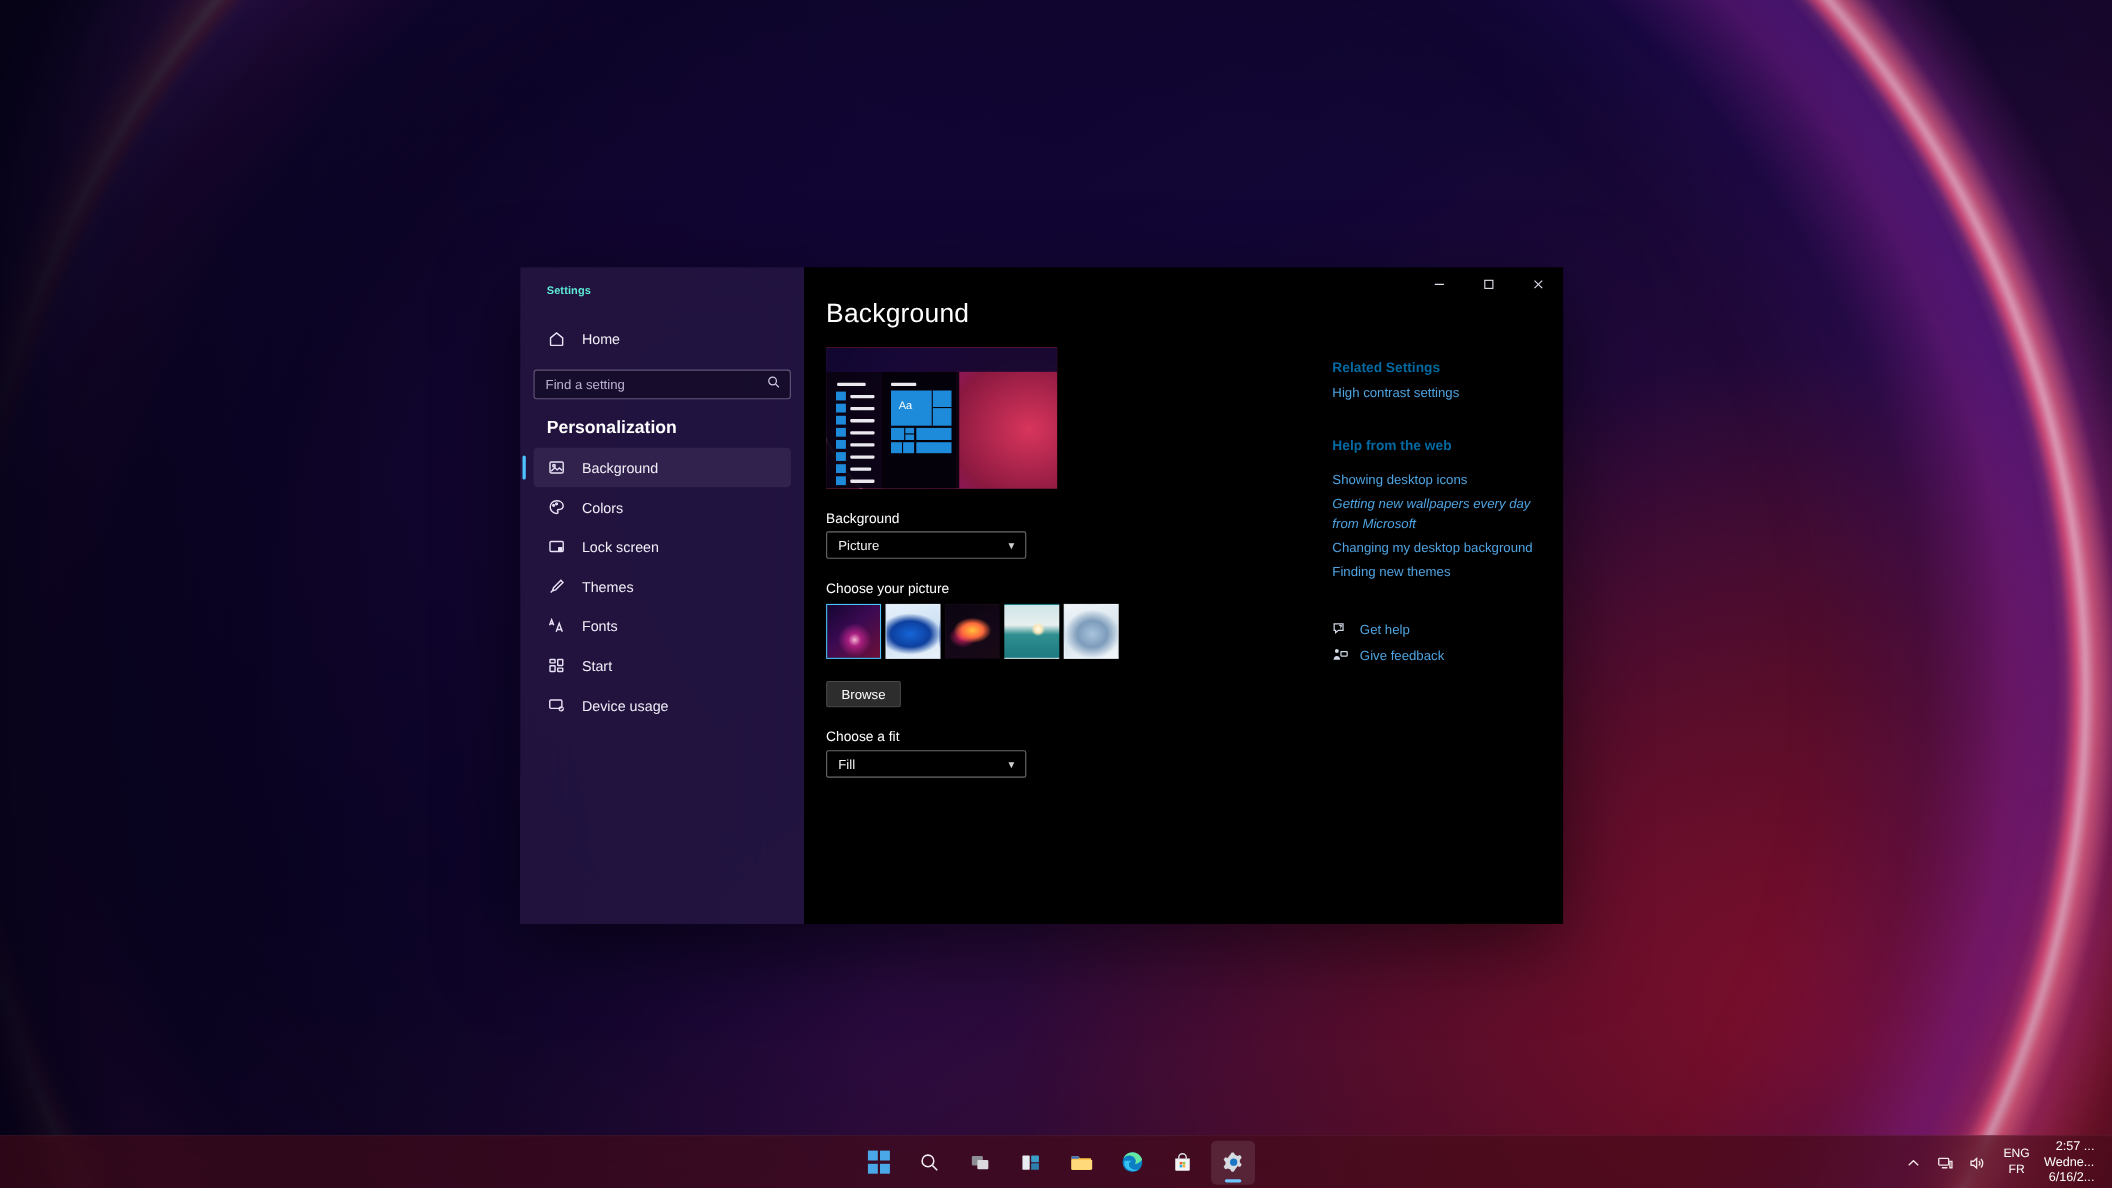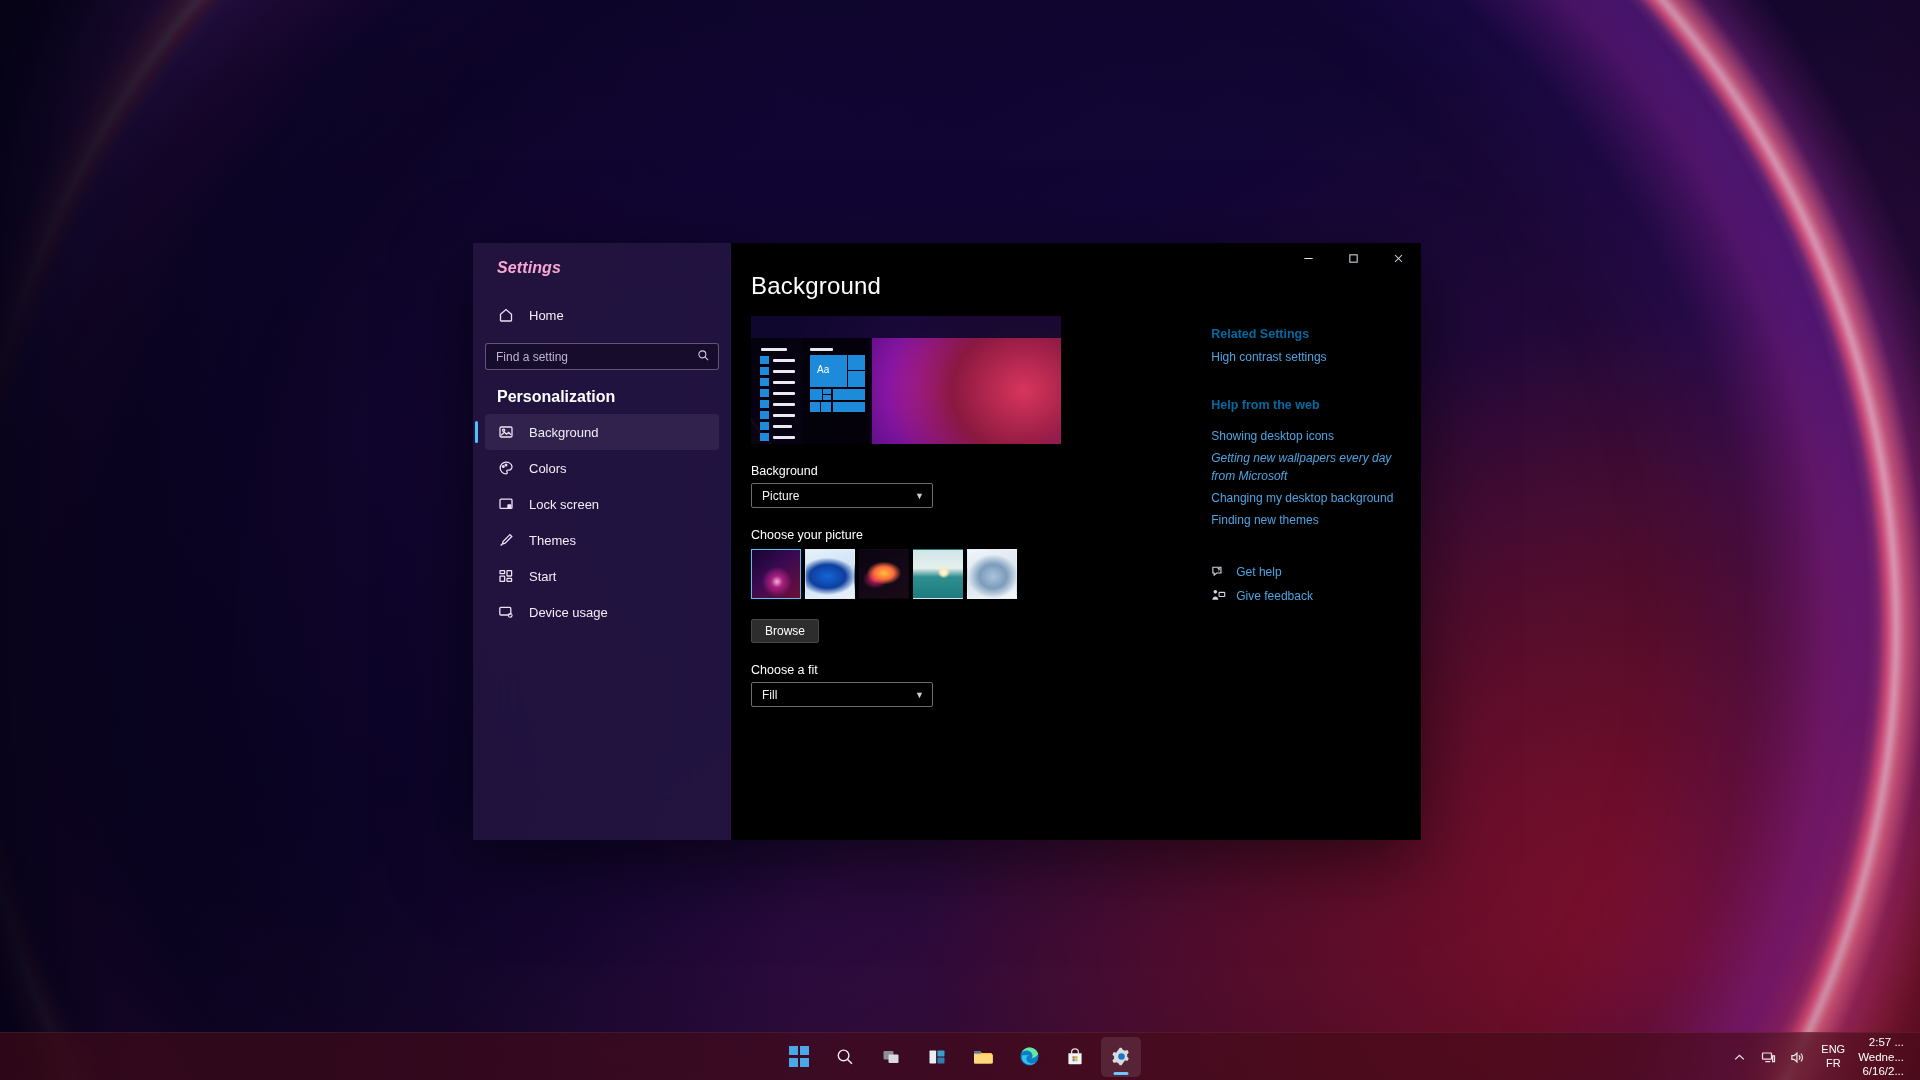--- a/index.html
+++ b/index.html
@@ -105,22 +105,22 @@
   
   .sidebar {
     width:258px;
     background:rgba(38,22,66,0.80);
     backdrop-filter:blur(30px);
     -webkit-backdrop-filter:blur(30px);
     padding:0;
     position:relative;
   }
   .sb-title {
-    color:#f9a8d4; font-size:16px; font-weight:600;
-    padding:16px 0 0 24px; letter-spacing:.1px;font-style:italic;
+    color:#5eead4; font-size:10px; font-weight:600;
+    padding:16px 0 0 24px; letter-spacing:.1px;
   }
   .nav-row {
     display:flex; align-items:center; gap:14px;
     height:36px; margin:0 12px; padding-left:12px;
     border-radius:4px; color:#f1eef7; font-size:13px;
     position:relative; cursor:default;
   }
   .nav-row.home { margin-top:20px; }
   .nav-row .ico { width:18px; height:18px; flex:0 0 18px; display:flex; align-items:center; justify-content:center; }
   .nav-row .ico svg { width:16px; height:16px; stroke:#e9e3f5; fill:none; stroke-width:1.3; }
@@ -169,21 +169,21 @@
   .col-left { width:470px; }
   .col-right { width:250px; padding-left:24px; padding-top:53px; }
 
   .page-title {
     color:#fff; font-size:24px; font-weight:400;
     letter-spacing:.2px; margin:-2px 0 16px 0;
   }
 
   
   .preview {
-    width:310px; height:128px; position:relative; overflow:hidden;
+    width:210px; height:128px; position:relative; overflow:hidden;
     background:#ef4444;
   }
   .pv-wall {
     position:absolute; inset:0;
     background:
       radial-gradient(ellipse 180px 160px at 88% 58%, #d8355c 0%, #8a1840 40%, rgba(30,6,40,0) 76%),
       radial-gradient(ellipse 200px 200px at 62% 55%, #c020c8 0%, #6a1090 42%, rgba(20,4,40,0) 78%),
       linear-gradient(120deg, #0a0320 0%, #170540 45%, #3a0b48 72%, #5a0e30 100%);
   }
   .pv-arc {
@@ -386,20 +386,29 @@
     <div class="nav-row">
       <span class="ico">
         <svg viewBox="0 0 16 16">
             <path d="M11.9 2.6 5.2 9.3l-1 2.9 2.9-1 6.7-6.7z"></path>
             <path d="M3.9 12.4 2.6 13.6"></path>
           </svg>
       </span>
       <span>Themes</span>
     </div>
 
+    <div class="nav-row">
+      <span class="ico">
+        <svg viewBox="0 0 16 16">
+            <path d="M1.6 7.4 3.5 2.4l1.9 5M2.1 6.1h2.9"></path>
+            <path d="M7.6 13.4 10.4 5.6l2.8 7.8M8.4 11.2h4"></path>
+          </svg>
+      </span>
+      <span>Fonts</span>
+    </div>
 
     <div class="nav-row">
       <span class="ico">
         <svg viewBox="0 0 16 16">
             <rect x="2" y="2.6" width="4.6" height="3" rx=".4"></rect>
             <rect x="9" y="2.6" width="4.6" height="5.4" rx=".4"></rect>
             <rect x="2" y="8.2" width="4.6" height="5.2" rx=".4"></rect>
             <rect x="9" y="10.4" width="4.6" height="3" rx=".4"></rect>
           </svg>
       </span>

